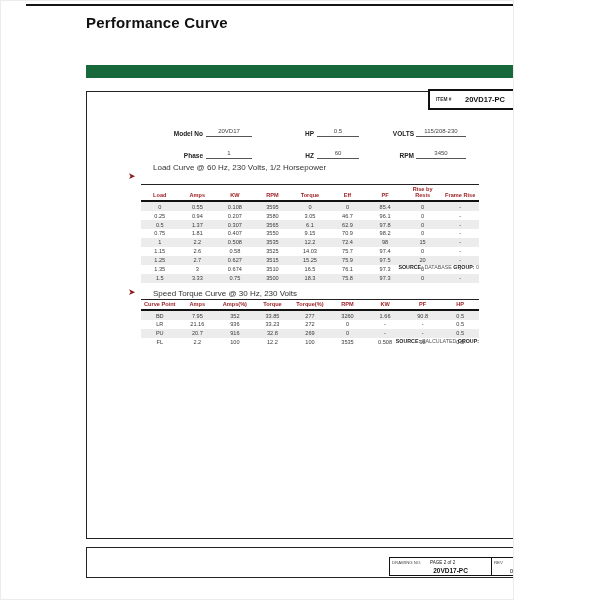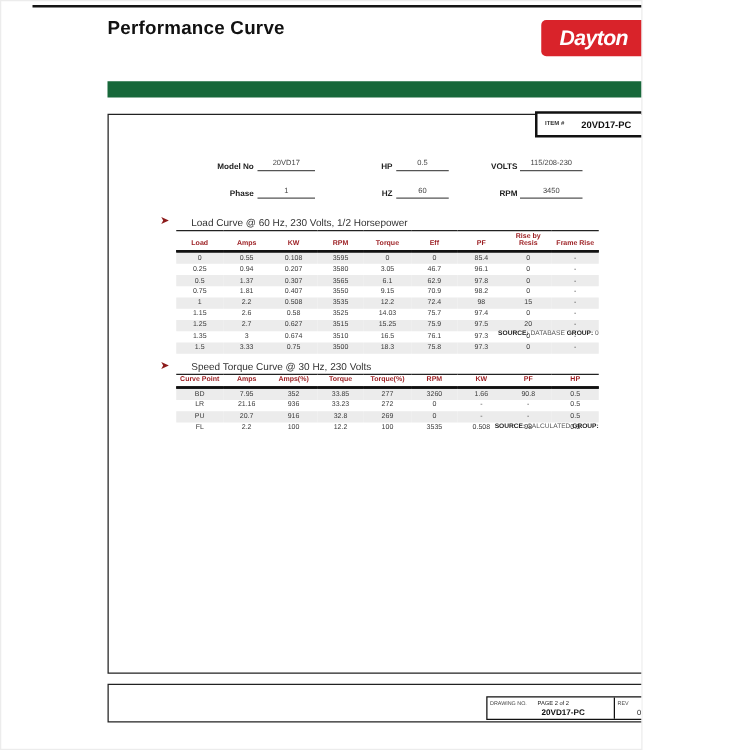--- a/index.html
+++ b/index.html
@@ -51,24 +51,20 @@
 </style>
 </head>
 <body>
 
 <div id="page">
 
   <div class="top-rule"></div>
 
   <div class="page-title">Performance Curve</div>
 
-  <div class="logo-box">
-    <span class="logo-text">Dayton</span>
-    <span class="logo-reg">®</span>
-  </div>
 
   <div class="green-bar"></div>
 
   <div class="main-box"></div>
 
   <div class="item-box">
     <span class="item-label">ITEM #</span>
     <span class="item-value">20VD17-PC</span>
   </div>
 
@@ -80,21 +76,21 @@
   <div class="f-value" style="left:415px;top:127px;width:50px;">115/208-230</div>
 
   <div class="f-label" style="left:152px;top:151px;width:50px;">Phase</div>
   <div class="f-value" style="left:205px;top:149px;width:46px;">1</div>
   <div class="f-label" style="left:290px;top:151px;width:23px;">HZ</div>
   <div class="f-value" style="left:316px;top:149px;width:42px;">60</div>
   <div class="f-label" style="left:370px;top:151px;width:43px;">RPM</div>
   <div class="f-value" style="left:415px;top:149px;width:50px;">3450</div>
 
   <div class="sec-arrow" style="left:127px;top:171px;">➤</div>
-  <div class="sec-title" style="left:152px;top:173px;">Load Curve @ 60 Hz, 230 Volts, 1/2 Horsepower</div>
+  <div class="sec-title" style="left:152px;top:162px;">Load Curve @ 60 Hz, 230 Volts, 1/2 Horsepower</div>
   <table class="ptable" style="top:183px;">
       <thead>
         <tr>
           <th>Load</th>
           <th>Amps</th>
           <th>KW</th>
           <th>RPM</th>
           <th>Torque</th>
           <th>Eff</th>
           <th>PF</th>

